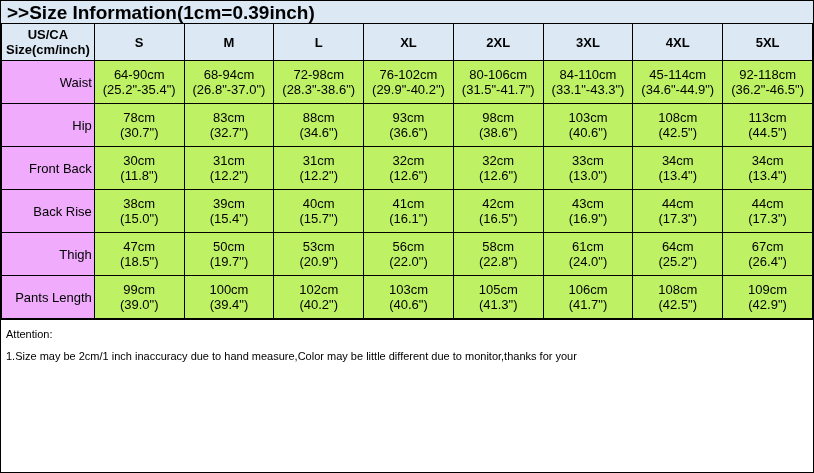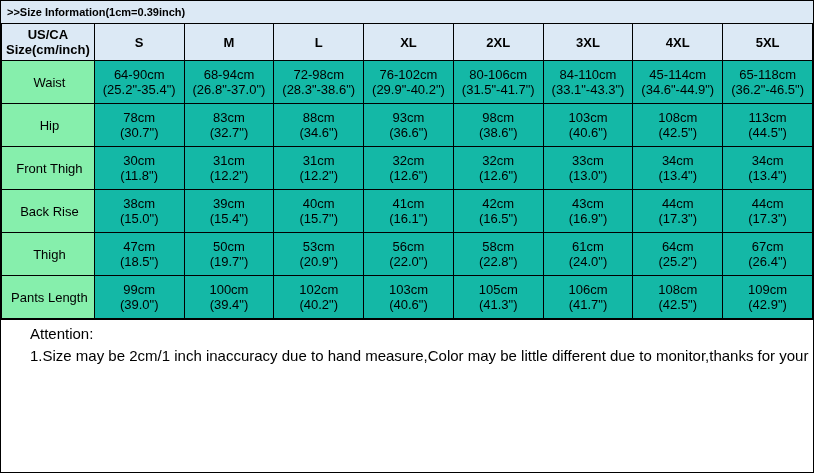--- a/index.html
+++ b/index.html
@@ -22,21 +22,21 @@
     border: 1px solid #000000;
     background: #dce9f5;
     display: flex;
     flex-direction: column;
   }
   .header-block {
     background: #dce9f5;
     padding: 3px 6px 2px 6px;
   }
   .header-line {
-    font-size: 11px;
+    font-size: 19px;
     font-weight: bold;
     line-height: 17px;
     white-space: nowrap;
   }
   table.size-table {
     border-collapse: collapse;
     width: 100%;
     table-layout: fixed;
   }
   table.size-table td {
@@ -56,44 +56,43 @@
     height: 34px;
     margin-top: 40px;
   }
   td.label-cell {
     text-align: left;
     padding-left: 5px;
     font-weight: bold;
     background: #dce9f5;
   }
   tr.data-row td {
-    background: #14b8a6;
+    background: #bef264;
     height: 40px;
     font-weight: normal;
   }
   tr.data-row td.row-label {
-    text-align: center;
+    text-align: right;
     padding-left: 5px;
-    background: #86efac;
+    background: #f0abfc;
     font-weight: normal;
   }
   .cell-2 span {
     display: block;
   }
   .footer-block {
     background: #ffffff;
     flex: 1;
     padding: 3px 5px 0 5px;
     border-top: 1px solid #000000;
   }
   .footer-line {
-    font-size: 15px;
+    font-size: 11px;
     line-height: 22px;
     white-space: nowrap;
-    margin-left: 24px;
   }
   .col-label { width: 92px; }
   .col-size { width: 89px; }
 </style>
 </head>
 <body>
 
 <div class="sheet">
 
   <div class="header-block">
@@ -149,21 +148,21 @@
           </td>
         <td class="cell-2">
             <span>84-110cm</span>
             <span>(33.1"-43.3")</span>
           </td>
         <td class="cell-2">
             <span>45-114cm</span>
             <span>(34.6"-44.9")</span>
           </td>
         <td class="cell-2">
-            <span>65-118cm</span>
+            <span>92-118cm</span>
             <span>(36.2"-46.5")</span>
           </td>
       </tr>
 
       <tr class="data-row">
         <td class="row-label">Hip</td>
         <td class="cell-2">
             <span>78cm</span>
             <span>(30.7")</span>
           </td>
@@ -191,21 +190,21 @@
             <span>108cm</span>
             <span>(42.5")</span>
           </td>
         <td class="cell-2">
             <span>113cm</span>
             <span>(44.5")</span>
           </td>
       </tr>
 
       <tr class="data-row">
-        <td class="row-label">Front Thigh</td>
+        <td class="row-label">Front Back</td>
         <td class="cell-2">
             <span>30cm</span>
             <span>(11.8")</span>
           </td>
         <td class="cell-2">
             <span>31cm</span>
             <span>(12.2")</span>
           </td>
         <td class="cell-2">
             <span>31cm</span>

